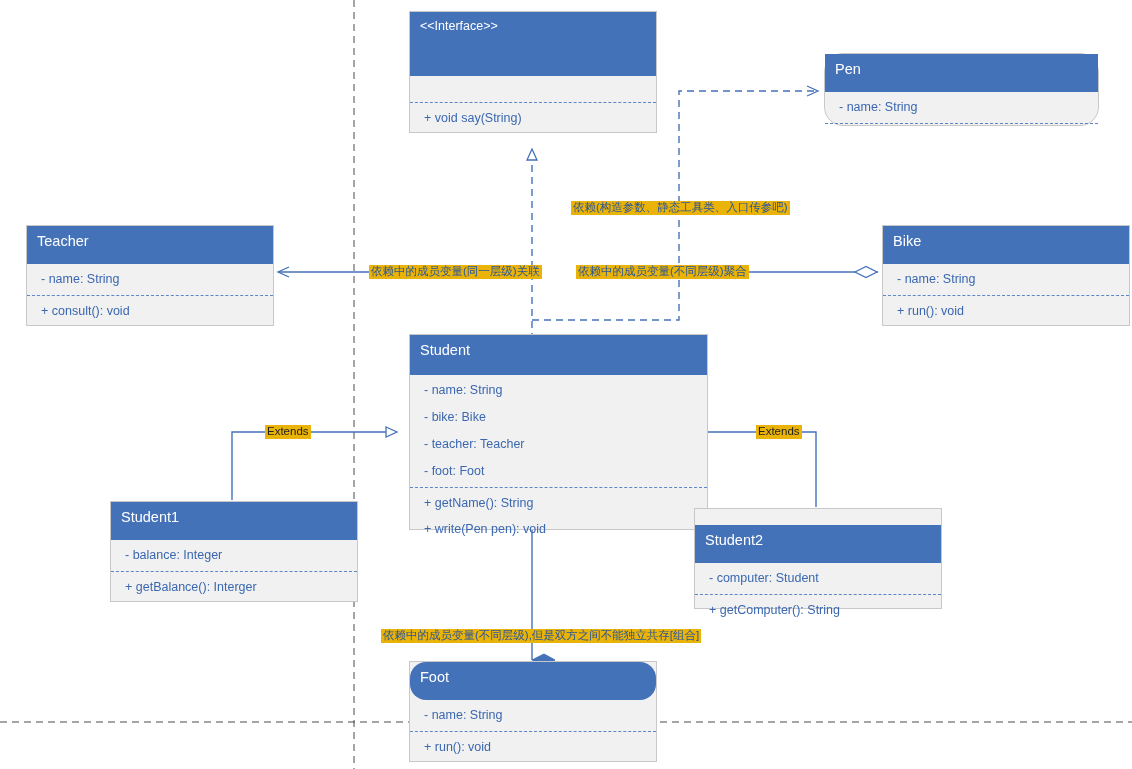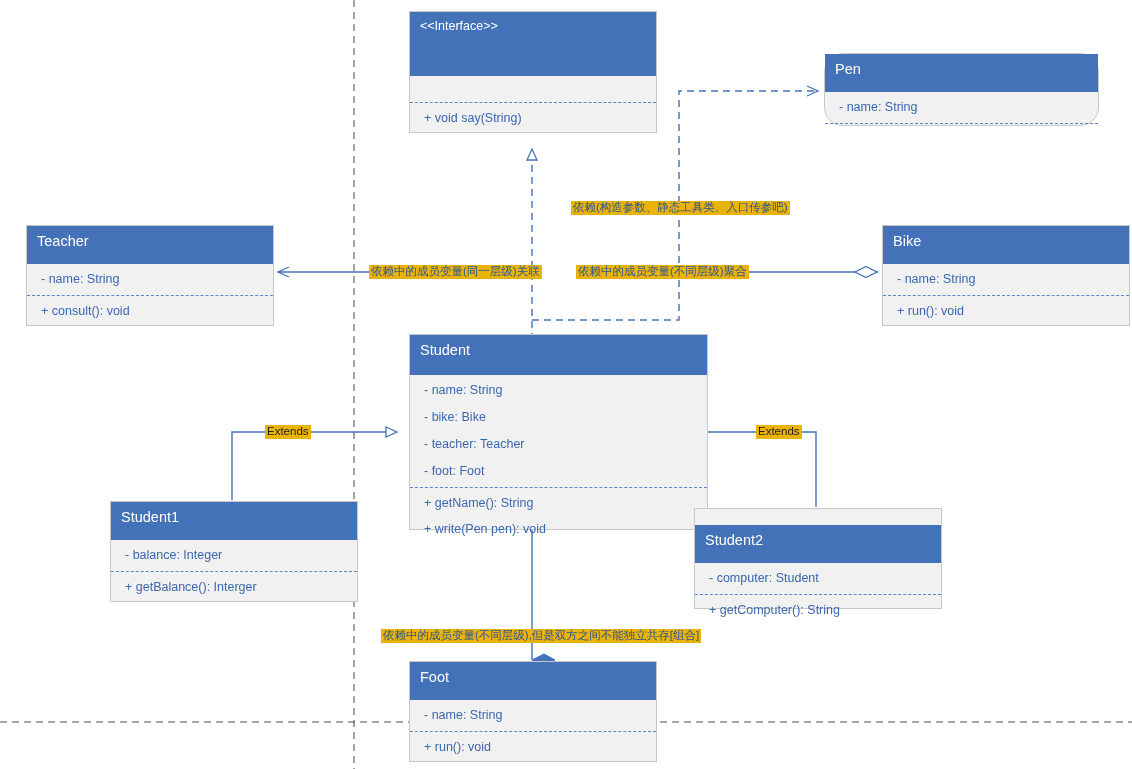--- a/index.html
+++ b/index.html
@@ -225,21 +225,21 @@
     <div class="uml-section">
       <div class="uml-row">- computer: Student</div>
     </div>
     <div class="uml-sep"></div>
     <div class="uml-section">
       <div class="uml-row">+ getComputer(): String</div>
     </div>
   </div>
 
   <div class="uml-class" style="left:409px; top:661px; width:248px; height:101px;">
-    <div class="uml-header" style="height:38px;">
+    <div class="uml-header" style="height:38px;border-radius:16px;">
       <span class="uml-name">Foot</span>
     </div>
     <div class="uml-section">
       <div class="uml-row">- name: String</div>
     </div>
     <div class="uml-sep"></div>
     <div class="uml-section">
       <div class="uml-row">+ run(): void</div>
     </div>
   </div>

